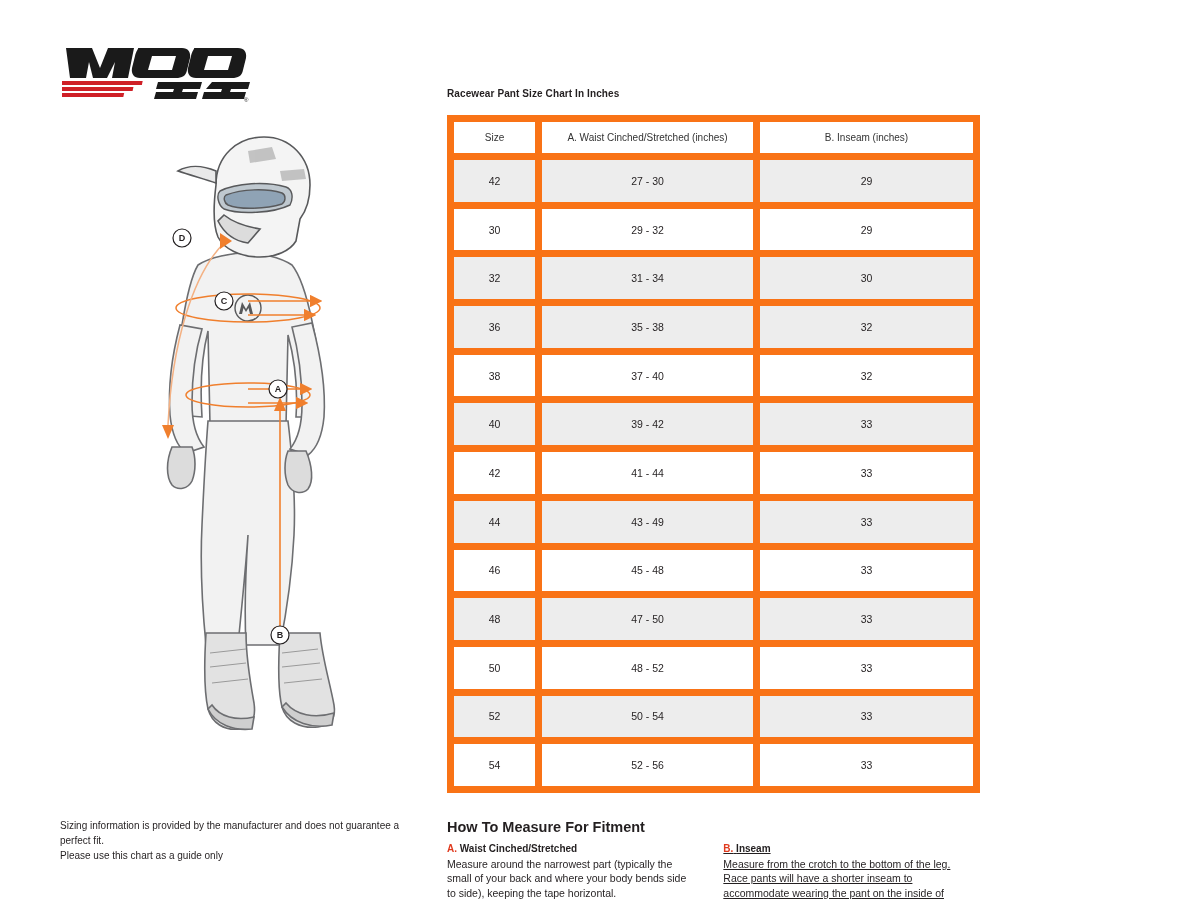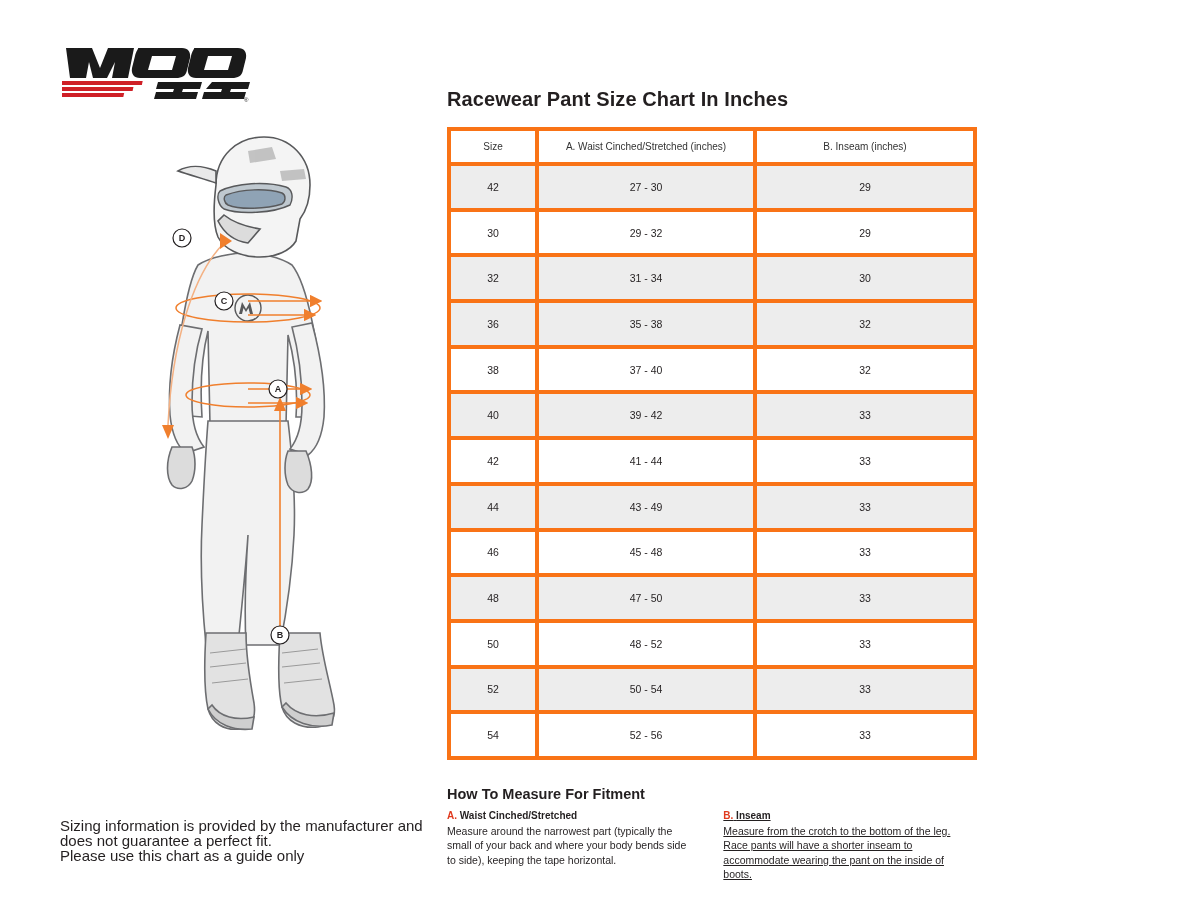--- a/index.html
+++ b/index.html
@@ -34,48 +34,48 @@
     width: 320px;
     height: 620px;
   }
 
   
   #disclaimer {
     position: absolute;
     left: 60px;
     top: 818px;
     width: 370px;
-    font-size: 15px;
+    font-size: 10px;
     line-height: 15px;
     color: #231f20;
   }
 
   
   #right-col {
     position: absolute;
     left: 447px;
     top: 88px;
     width: 526px;
   }
   #chart-title {
-    font-size: 20px;
+    font-size: 10px;
     font-weight: bold;
     letter-spacing: 0.1px;
     margin: 0 0 16px 0;
     color: #231f20;
   }
 
   table.size-chart {
     border-collapse: collapse;
     width: 526px;
     table-layout: fixed;
   }
   table.size-chart th,
   table.size-chart td {
-    border: 4px solid #f97316;
+    border: 7px solid #f97316;
     text-align: center;
     font-size: 10.5px;
     color: #231f20;
     height: 41.7px;
     padding: 0;
     font-weight: normal;
   }
   table.size-chart thead th {
     height: 31px;
     font-size: 10px;

